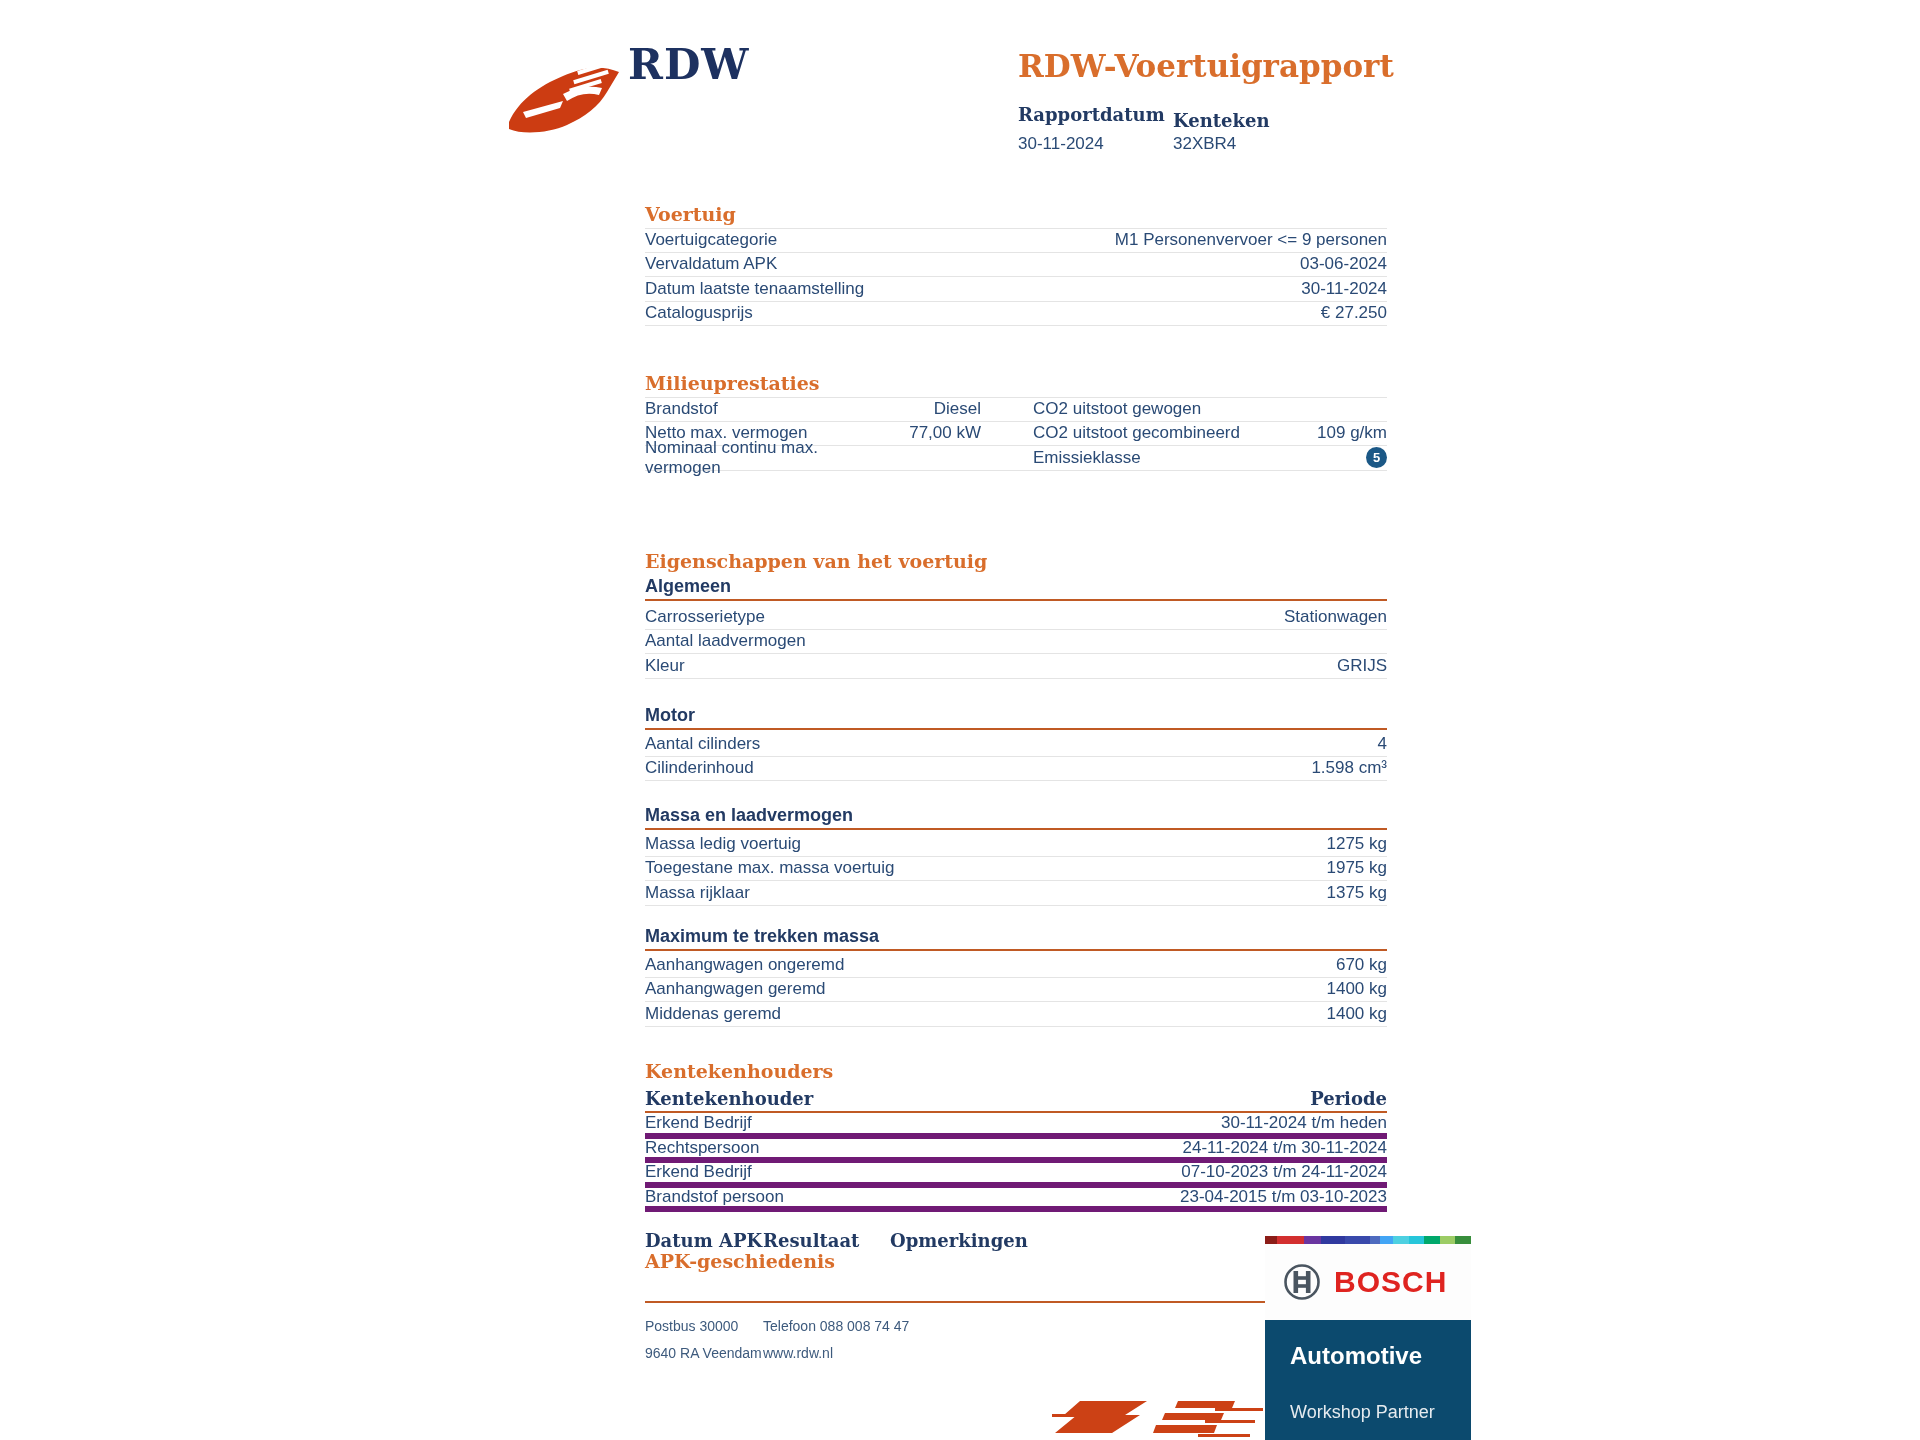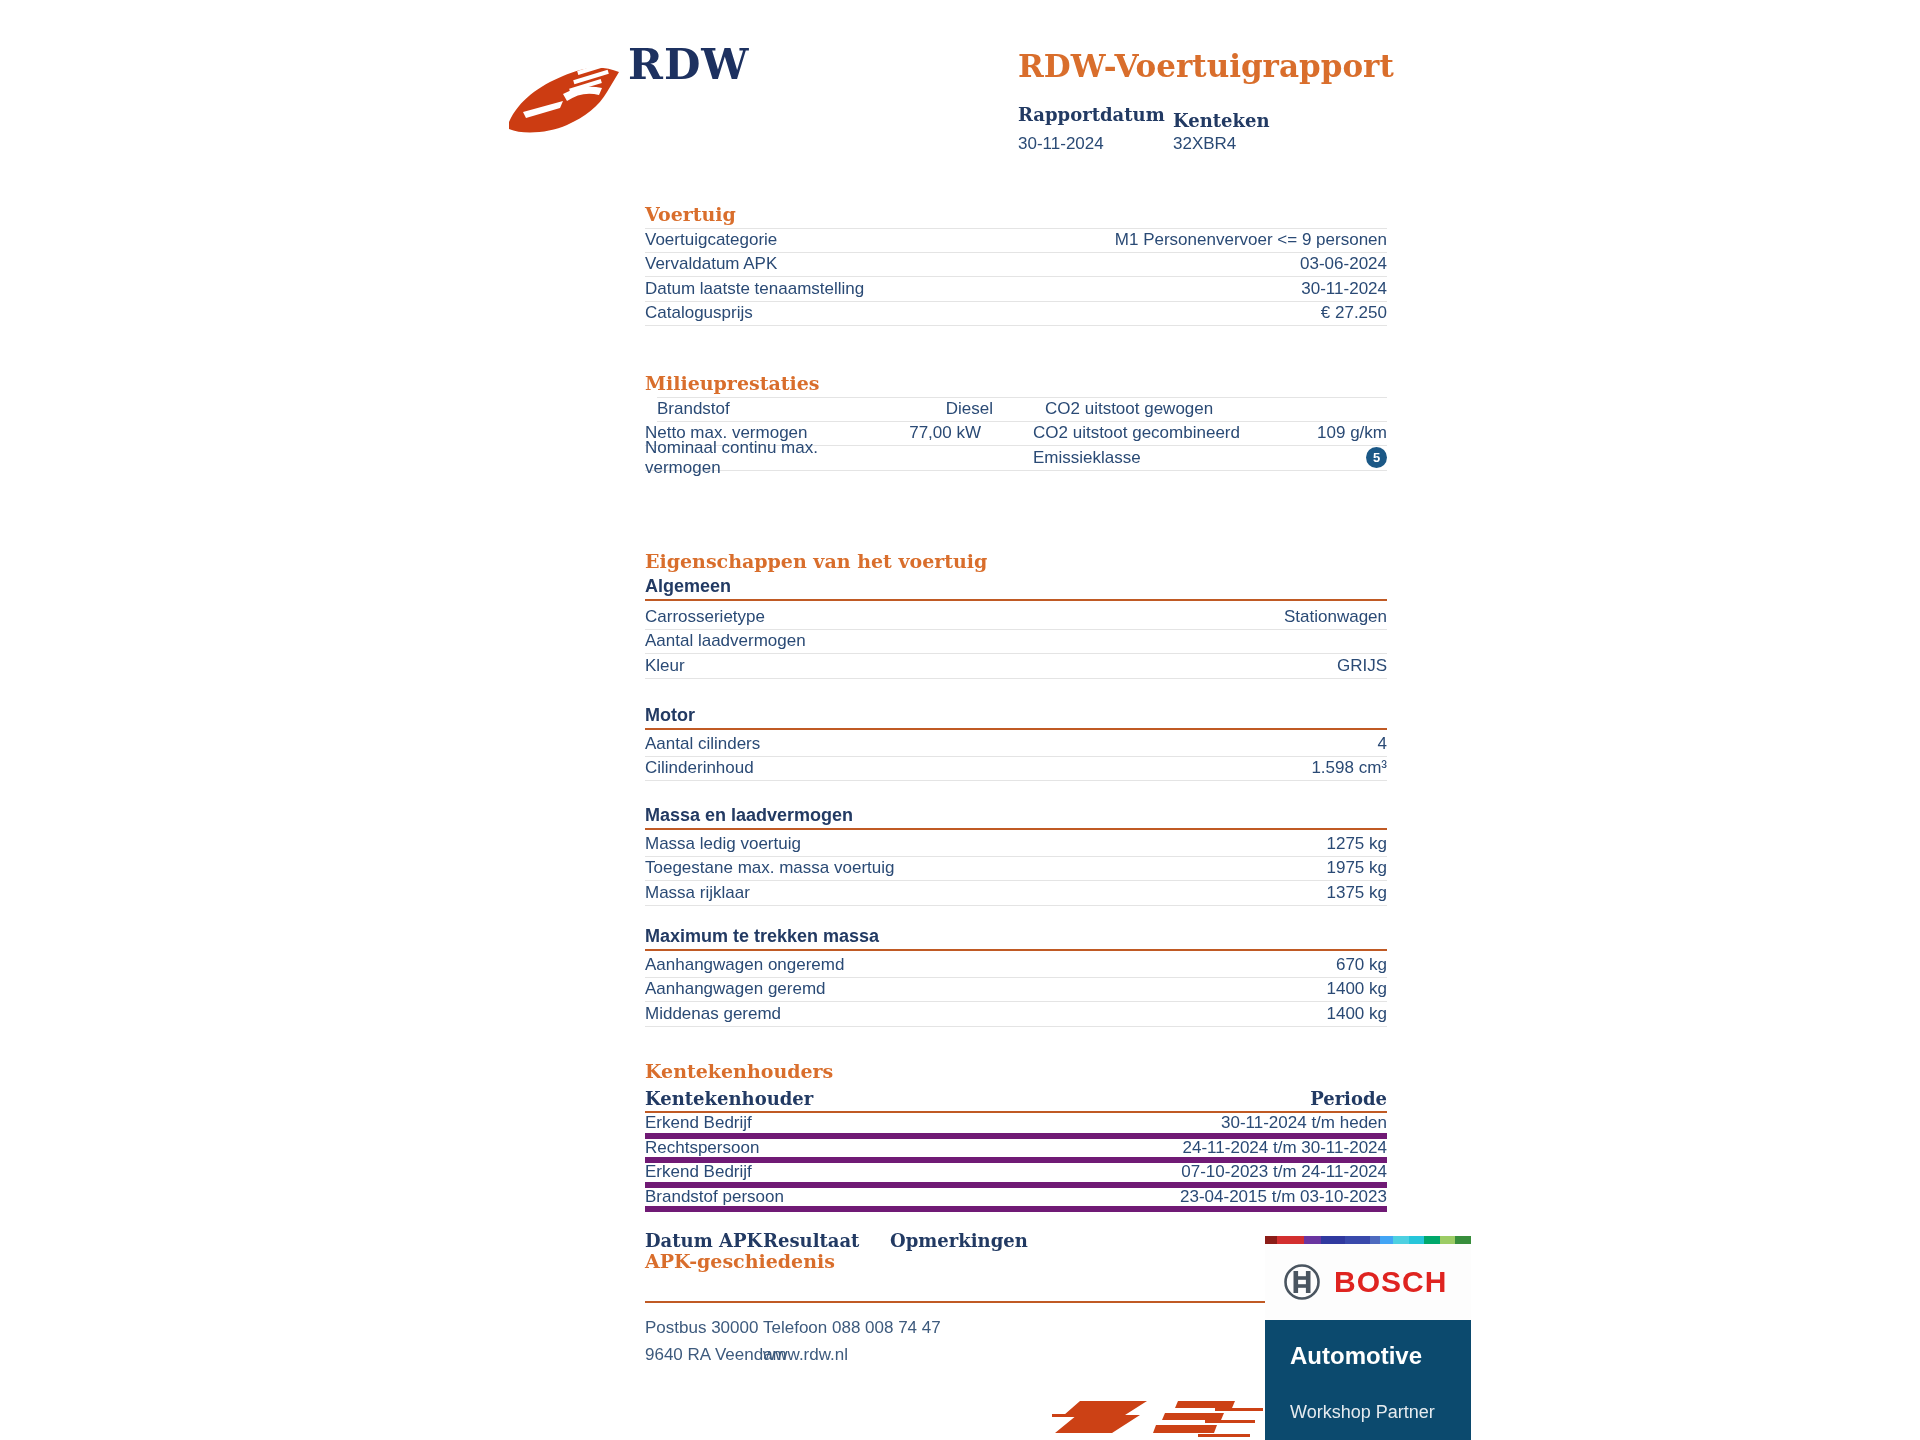--- a/index.html
+++ b/index.html
@@ -35,21 +35,21 @@
          font-size:13px;font-weight:bold;display:flex;align-items:center;justify-content:center;}
 
   
   .krow{height:24.5px;box-sizing:border-box;display:flex;align-items:center;
         justify-content:space-between;border-bottom:6px solid #701a75;font-size:17px;}
 
   
   .apk-cols{display:flex;height:25px;align-items:center;}
   .apk-c1{width:118px;} .apk-c2{width:127px;}
 
-  .ftr{font-size:17px;color:#3d5a7d;}
+  .ftr{font-size:14px;color:#3d5a7d;}
 
   
   #bosch-panel{left:1265px;top:1236px;width:206px;height:204px;z-index:5;}
   #rainbow-stripe{height:8px;width:100%;
     background:linear-gradient(90deg,#8c1d18 0 6%,#d32f2f 6% 19%,#6a35a0 19% 27%,
       #30399f 27% 39%,#3949ab 39% 51%,#4e6bbf 51% 56%,#42a5f5 56% 62%,#4dd0e1 62% 70%,
       #26c6da 70% 77%,#00a86b 77% 85%,#9ccc65 85% 92%,#388e3c 92% 100%);}
   #bosch-white{height:76px;background:#fdfdfd;display:flex;align-items:center;
     padding-left:18px;gap:13px;box-sizing:border-box;}
   #bosch-text{font-weight:bold;font-size:30px;color:#df2420;letter-spacing:1px;}
@@ -91,21 +91,21 @@
     <span class="val">30-11-2024</span>
   </div>
   <div class="row">
     <span>Catalogusprijs</span>
     <span class="val">€ 27.250</span>
   </div>
 </div>
 
 <div class="abs sec h-orange" style="top:372px;">Milieuprestaties</div>
 <div class="abs sec topline" style="top:397px;">
-  <div class="mrow row" style="justify-content:flex-start;margin-left:12px;">
+  <div class="mrow row" style="justify-content:flex-start;">
     <span class="ml">Brandstof</span>
     <span class="mv">Diesel</span>
     <span class="msp"></span>
     <span class="ml2">CO2 uitstoot gewogen</span>
     <span class="mv2"></span>
   </div>
   <div class="mrow row" style="justify-content:flex-start;">
     <span class="ml">Netto max. vermogen</span>
     <span class="mv">77,00 kW</span>
     <span class="msp"></span>

